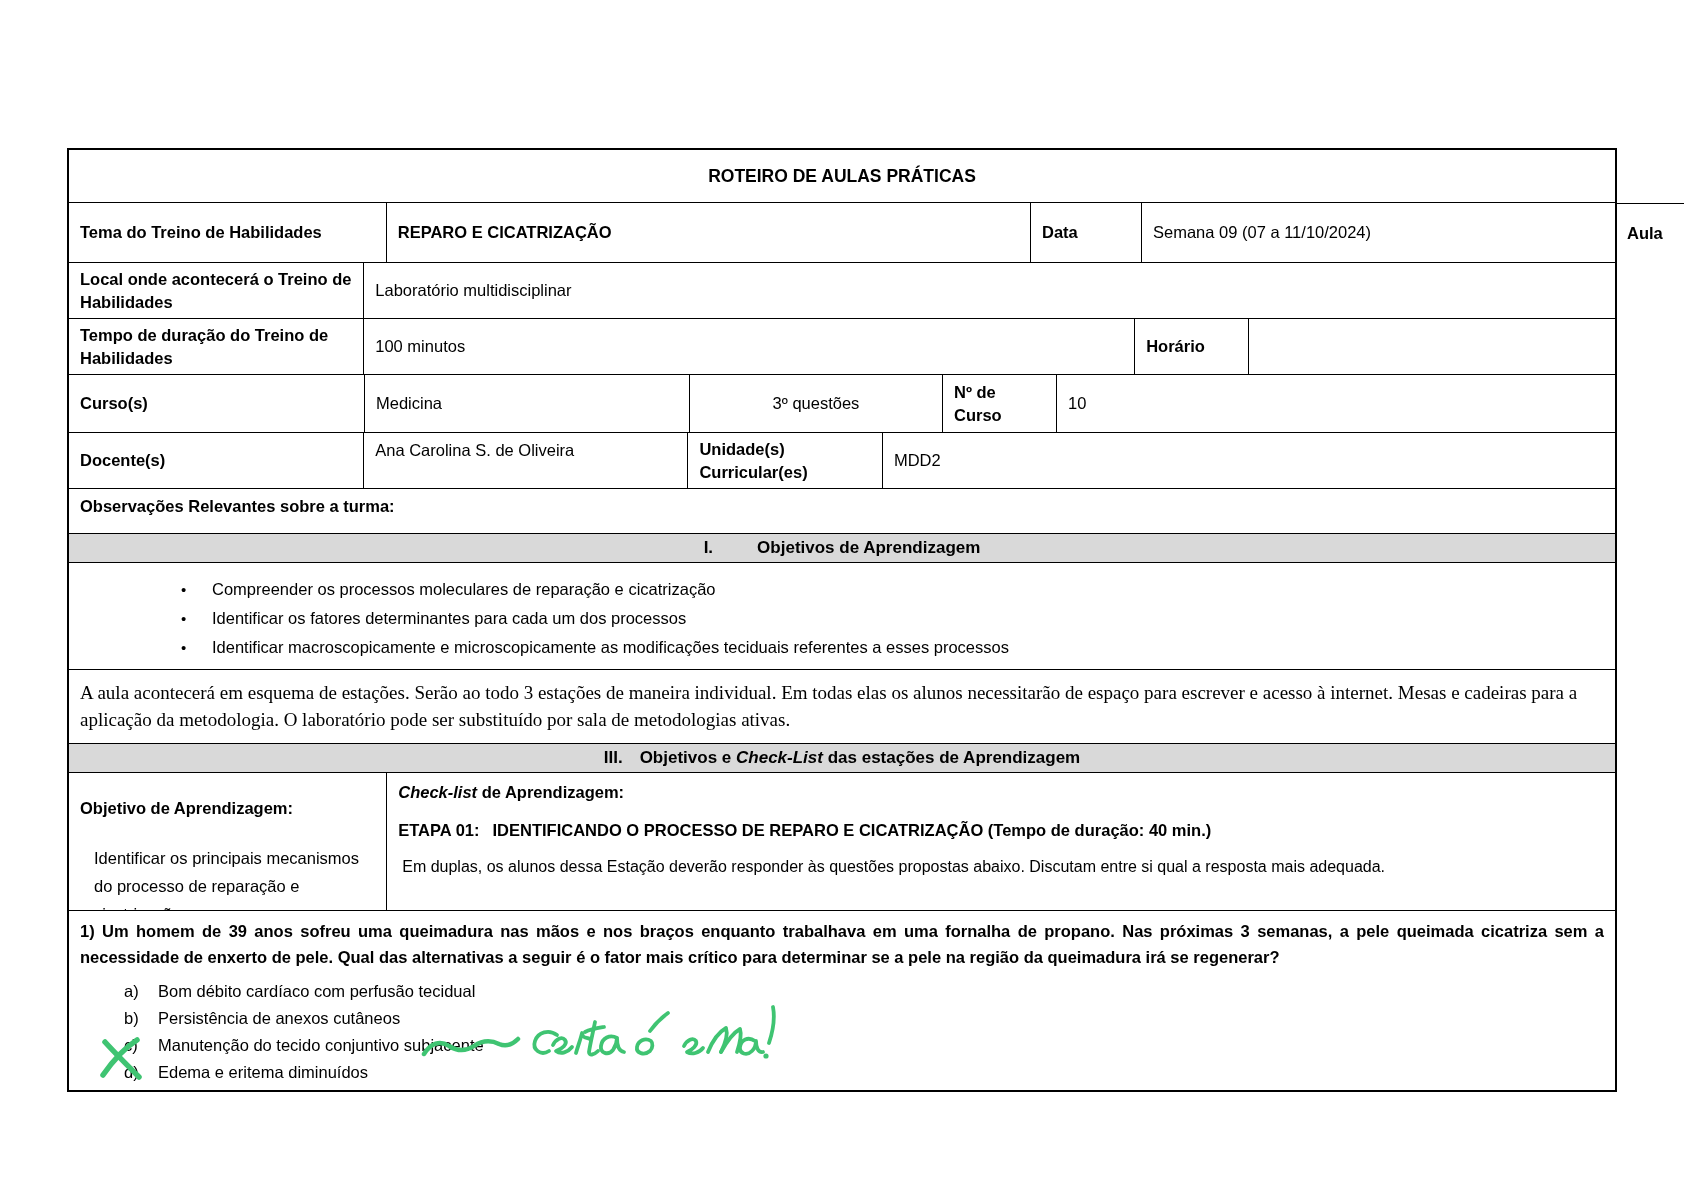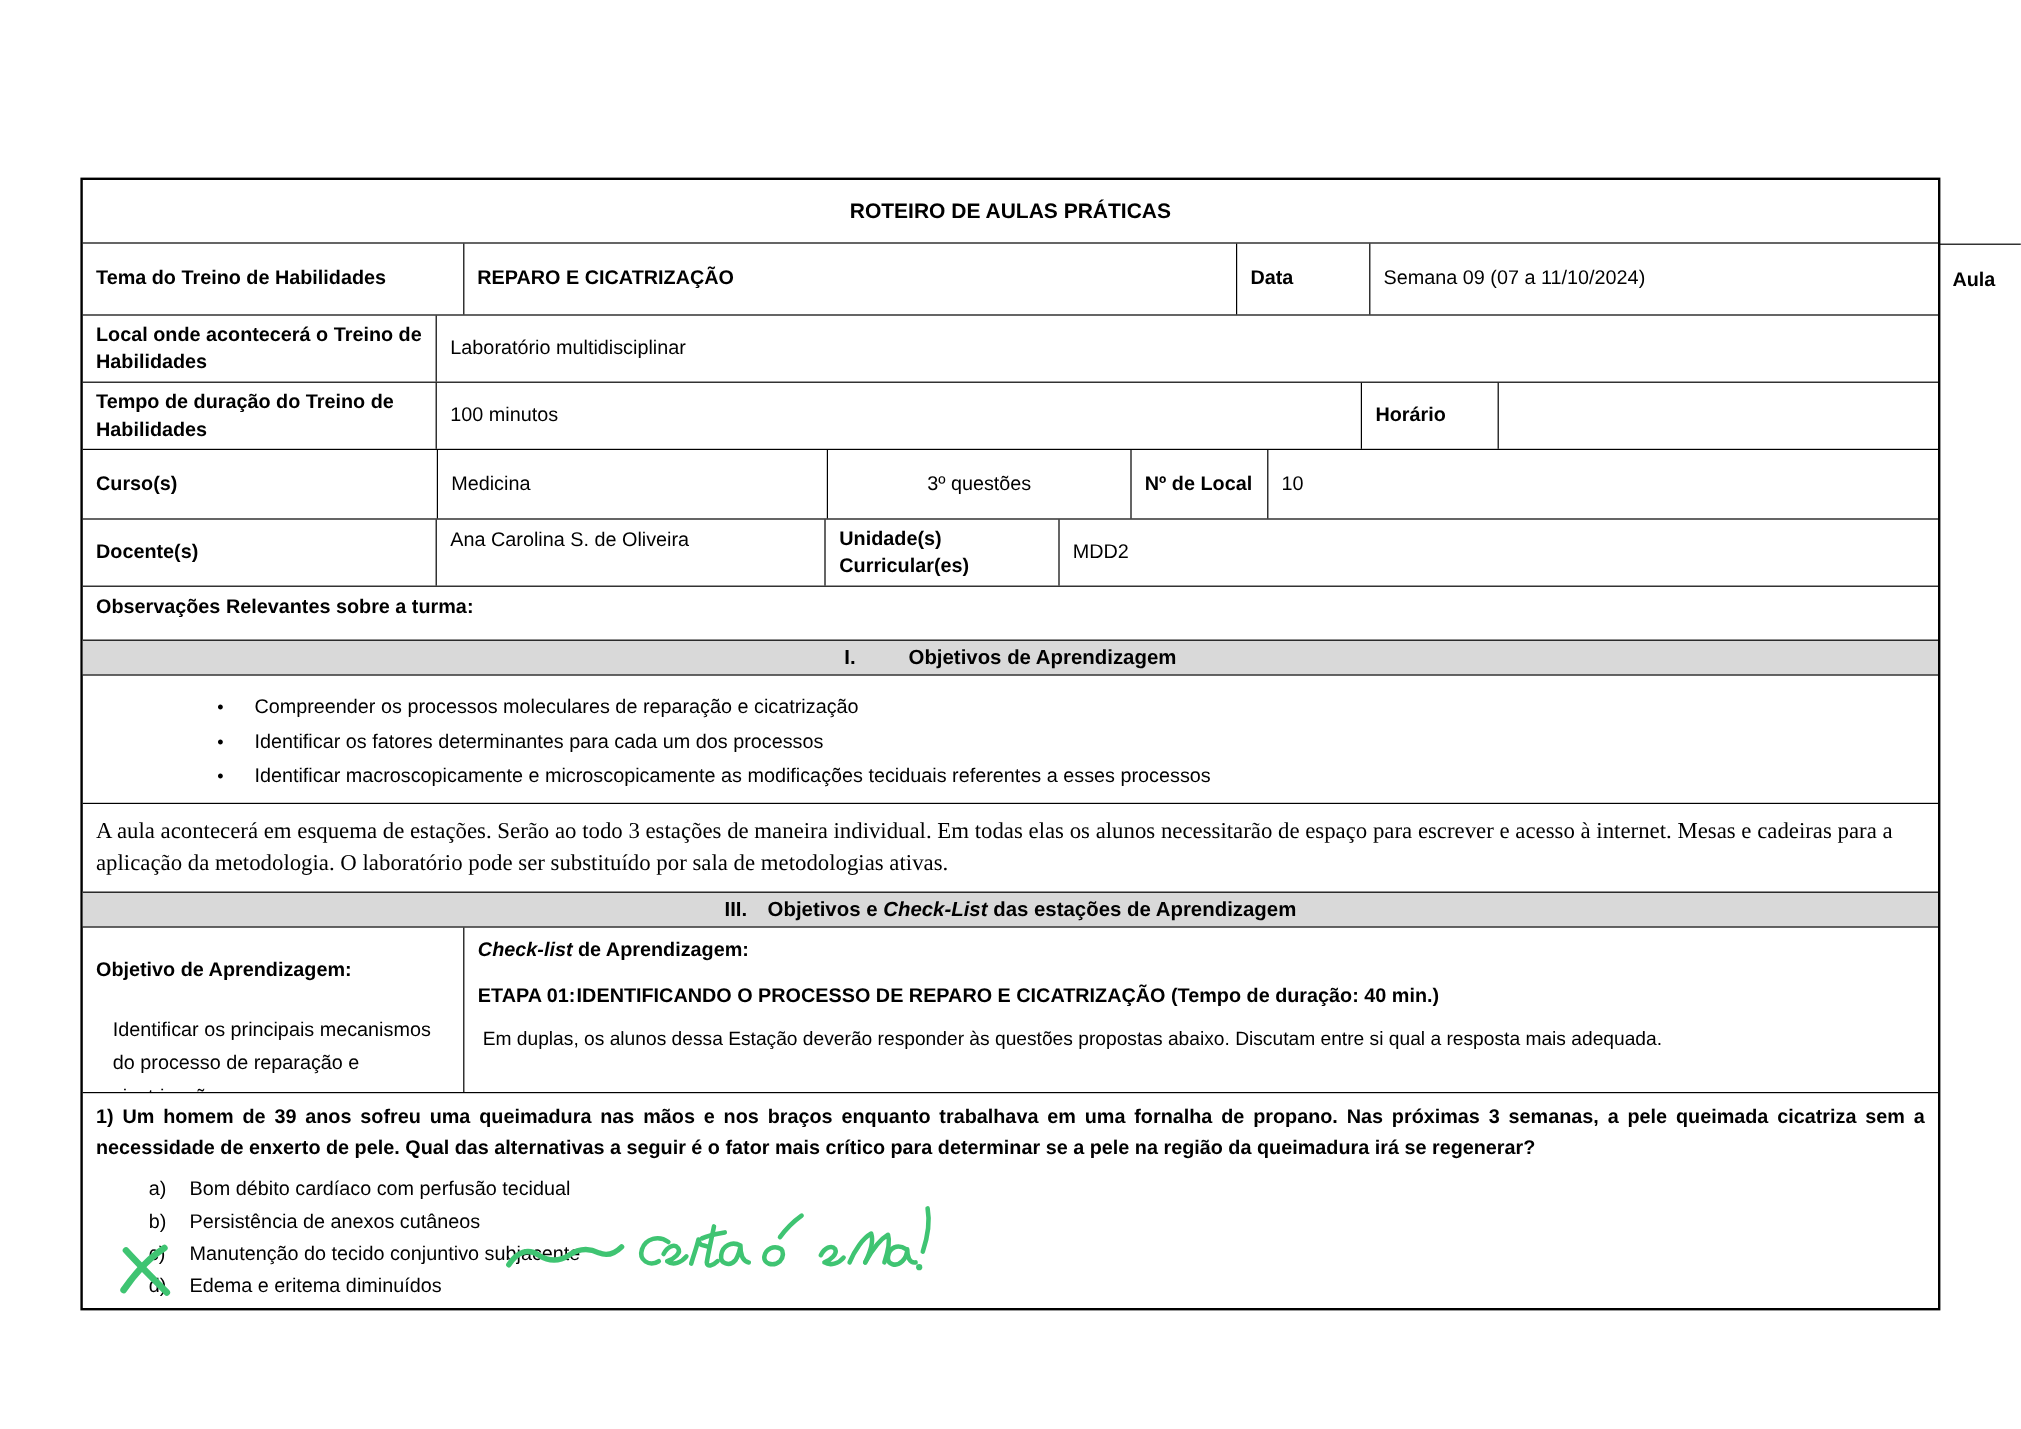--- a/index.html
+++ b/index.html
@@ -38,21 +38,21 @@
   .gray{background:#d9d9d9;font-weight:bold;}
   .grayline{display:flex;width:100%;justify-content:center;align-items:center;font-size:17px;}
   .bullets{padding:12px 0 0 112px;width:100%;box-sizing:border-box;}
   .bullet-line{display:flex;line-height:29px;font-size:16.5px;}
   .bdot{width:31px;font-size:15px;}
   .para{line-height:27px;font-size:19px;font-family:Liberation Serif, serif;}
   .obj-cell{padding-top:24px;}
   .obj-text{margin-top:24px;line-height:28px;padding:0 14px;}
   .chk-cell{padding-top:8px;}
   .etapa{margin-top:15px;font-weight:bold;display:flex;}
-  .etapa-label{margin-right:1px;white-space:nowrap;}
+  .etapa-label{margin-right:13px;white-space:nowrap;}
   .instructions{margin-top:13px;font-size:16px;padding-left:4px;}
   .qblock{display:block;padding:7px 11px;}
   .qtext{font-weight:bold;line-height:26px;text-align:justify;font-size:16.5px;}
   .opts{margin-top:8px;}
   .opt{display:flex;line-height:27px;font-size:16.5px;}
   .oletter{margin-left:44px;width:34px;flex:none;}
   .ink-overlay{position:absolute;left:0;top:0;pointer-events:none;}
   i.chk{font-style:italic;}
 </style>
 </head>
@@ -89,21 +89,21 @@
       <div class="tcell fc lbl" style="width:295px">Tempo de duração do Treino de Habilidades</div>
       <div class="tcell" style="width:773px">100 minutos</div>
       <div class="tcell lbl" style="width:114px">Horário</div>
       <div class="tcell" style="width:368px"></div>
     </div>
 
     <div class="trow" style="height:58px">
       <div class="tcell fc lbl" style="width:295px">Curso(s)</div>
       <div class="tcell" style="width:325px">Medicina</div>
       <div class="tcell center" style="width:253px">3º questões</div>
-      <div class="tcell lbl" style="width:114px">Nº de Local</div>
+      <div class="tcell lbl" style="width:114px">Nº de Curso</div>
       <div class="tcell" style="width:368px">10</div>
     </div>
 
     <div class="trow" style="height:56px">
       <div class="tcell fc lbl" style="width:295px">Docente(s)</div>
       <div class="tcell top" style="width:325px;padding-top:6px">Ana Carolina S. de Oliveira</div>
       <div class="tcell lbl" style="width:195px">Unidade(s) Curricular(es)</div>
       <div class="tcell" style="width:735px">MDD2</div>
     </div>
 

